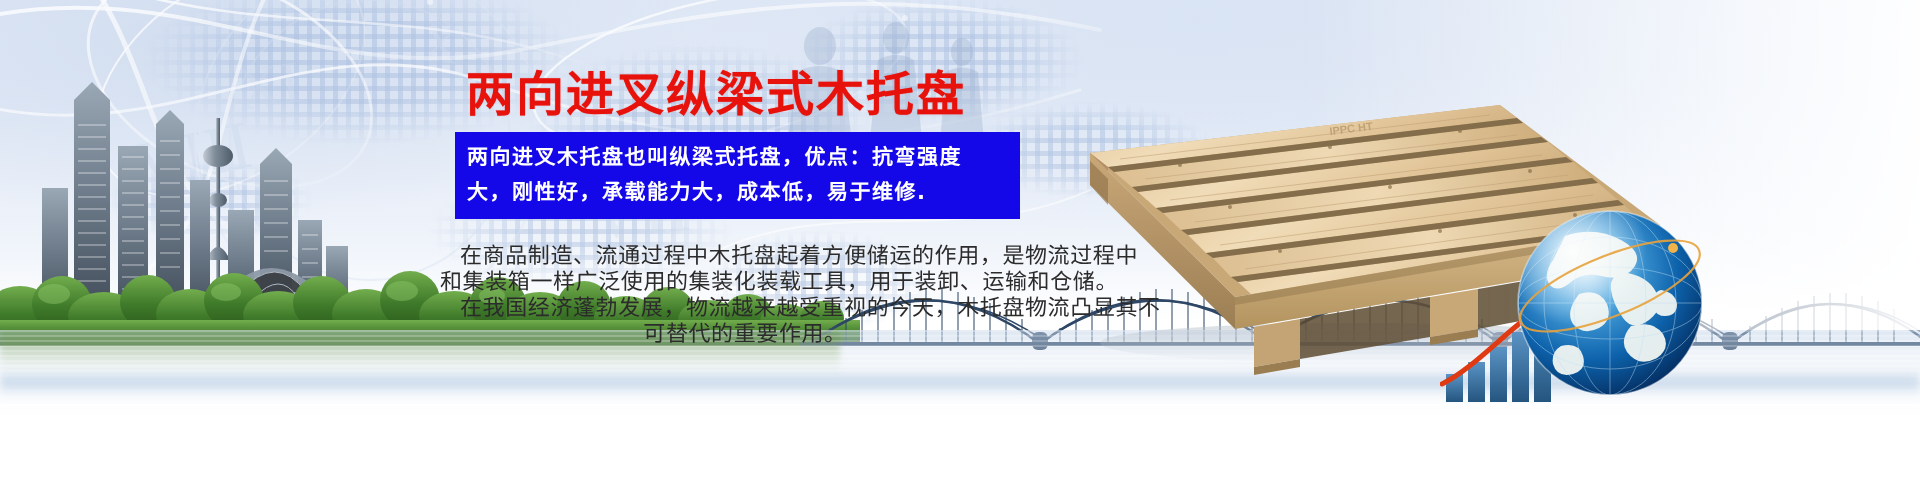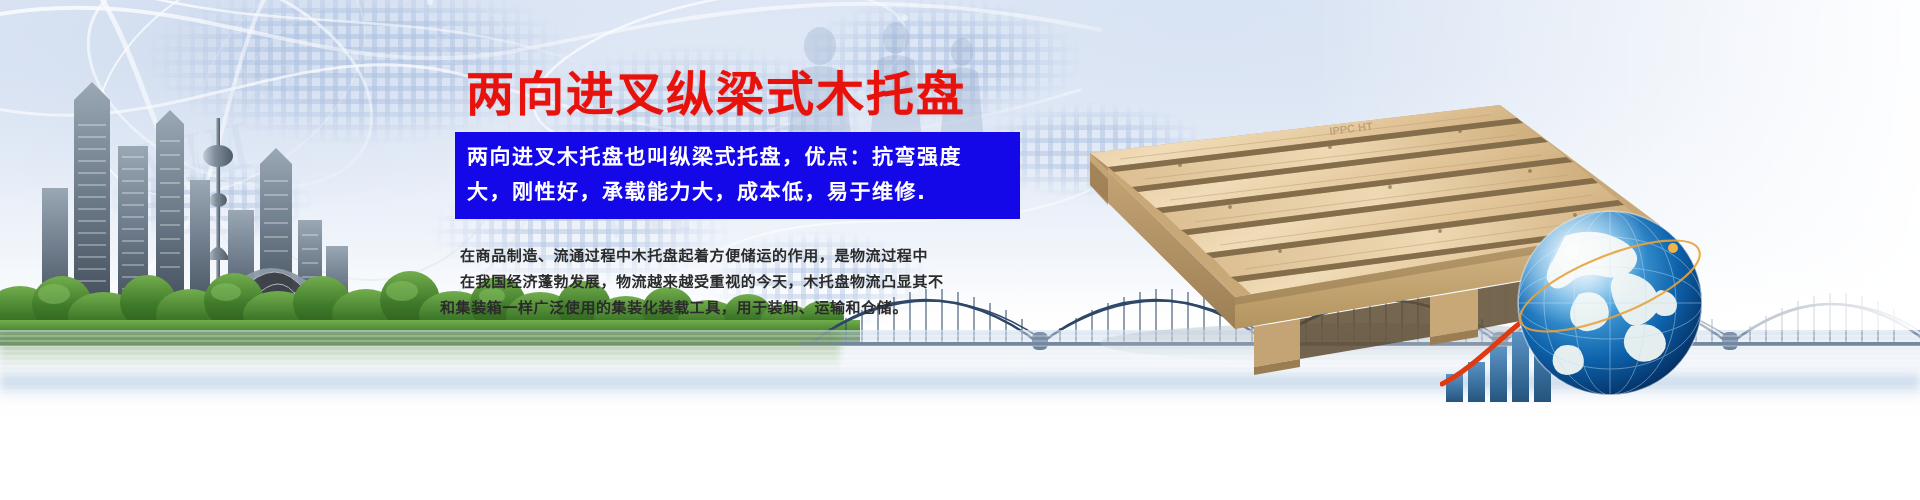--- a/index.html
+++ b/index.html
@@ -140,25 +140,26 @@
 
   #paragraph {
     position: absolute;
     left: 440px;
     top: 243px;
     width: 610px;
   }
   #paragraph .pline {
     color: #2b2b2b;
     font-family: "DejaVu Sans", "Liberation Sans", sans-serif;
-    font-size: 15px;
-    font-weight: 700;
+    font-size: 22px;
+    font-weight: 400;
     line-height: 26px;
     letter-spacing: .6px;
     white-space: nowrap;
+    text-align: center;
   }
   #paragraph .pline.indent { text-indent: 20px; }
 
   
   #pallet { position: absolute; left: 1030px; top: 75px; width: 640px; height: 300px; }
 
   
   #globe { position: absolute; left: 1505px; top: 198px; width: 210px; height: 210px; }
 
   
@@ -639,19 +640,20 @@
 
     <div id="headline">两向进叉纵梁式木托盘</div>
 
     <div id="blue-box">
       <div class="bline">两向进叉木托盘也叫纵梁式托盘，优点：抗弯强度</div>
       <div class="bline">大，刚性好，承载能力大，成本低，易于维修.</div>
     </div>
 
     <div id="paragraph">
       <div class="pline indent">在商品制造、流通过程中木托盘起着方便储运的作用，是物流过程中</div>
+      <div class="pline">和集装箱一样广泛使用的集装化装载工具，用于装卸、运输和仓储。</div>
       <div class="pline indent">在我国经济蓬勃发展，物流越来越受重视的今天，木托盘物流凸显其不</div>
-      <div class="pline">和集装箱一样广泛使用的集装化装载工具，用于装卸、运输和仓储。</div>
+      <div class="pline">可替代的重要作用。</div>
     </div>
 
   </div>
 
 </div>
 
 </body></html>

